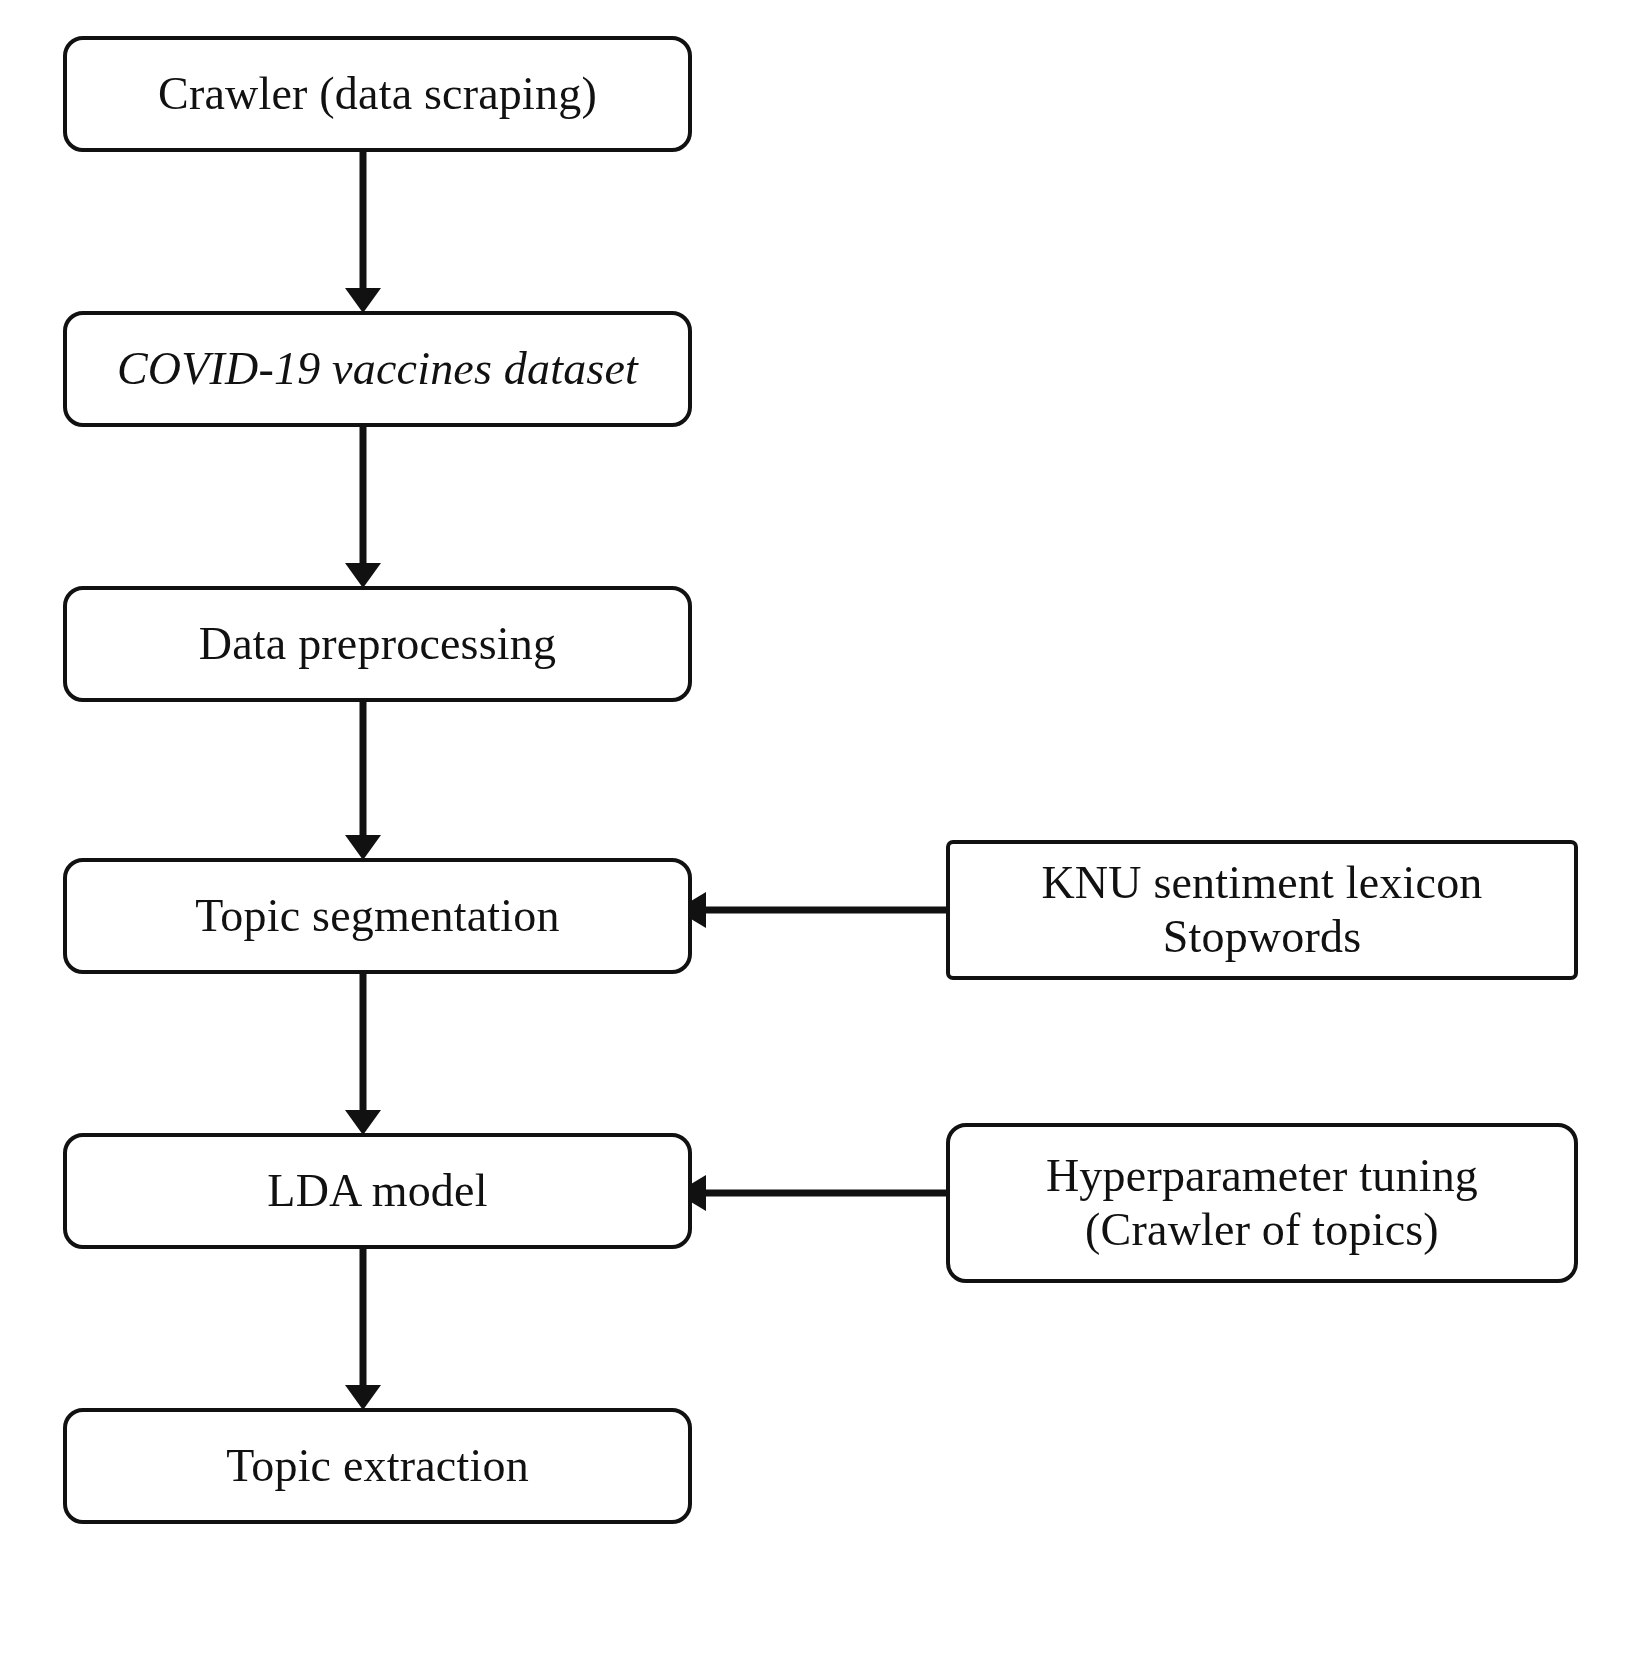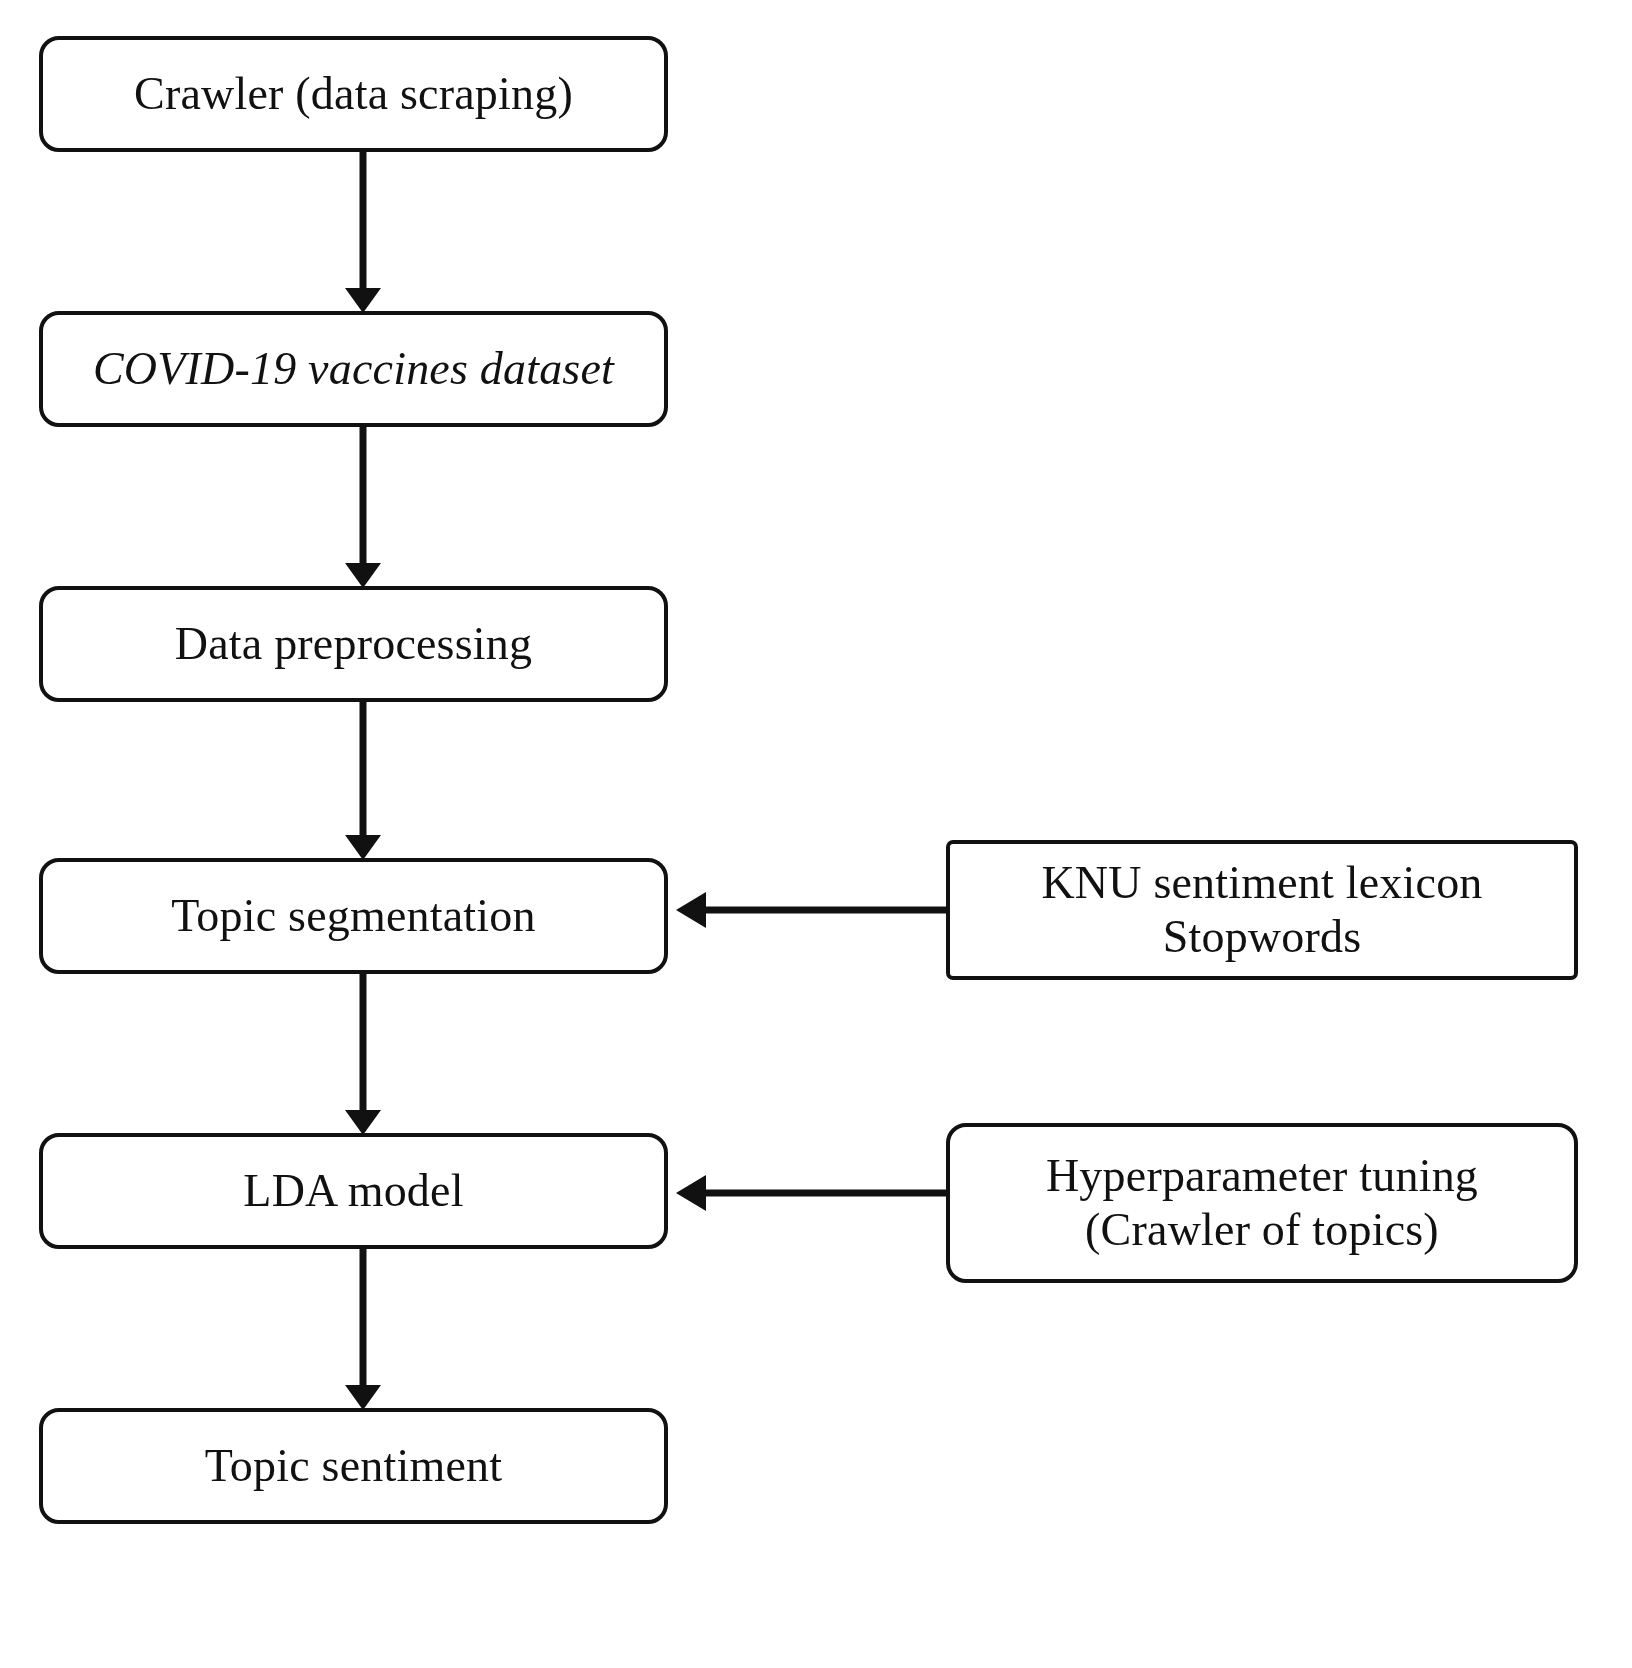--- a/index.html
+++ b/index.html
@@ -31,21 +31,21 @@
   }
   .node .line {
     display: block;
     font-size: 46px;
     line-height: 1.18;
     letter-spacing: 0.2px;
     white-space: nowrap;
   }
   
   .main-node {
-    left: 39px;
+    left: 63px;
     width: 629px;
     height: 116px;
   }
   #node-crawler      { top: 36px; }
   #node-dataset      { top: 311px; font-style: italic; }
   #node-preprocess   { top: 586px; }
   #node-wordseg      { top: 858px; }
   #node-lda          { top: 1133px; }
   #node-topic        { top: 1408px; }
 
@@ -133,21 +133,21 @@
 
   <div class="node main-node" id="node-wordseg">
     <span class="line">Topic segmentation</span>
   </div>
 
   <div class="node main-node" id="node-lda">
     <span class="line">LDA model</span>
   </div>
 
   <div class="node main-node" id="node-topic">
-    <span class="line">Topic sentiment</span>
+    <span class="line">Topic extraction</span>
   </div>
 
   <div class="node side-node" id="node-lexicon">
     <span class="line">KNU sentiment lexicon</span>
     <span class="line">Stopwords</span>
   </div>
 
   <div class="node side-node" id="node-hyper">
     <span class="line">Hyperparameter tuning</span>
     <span class="line">(Crawler of topics)</span>

